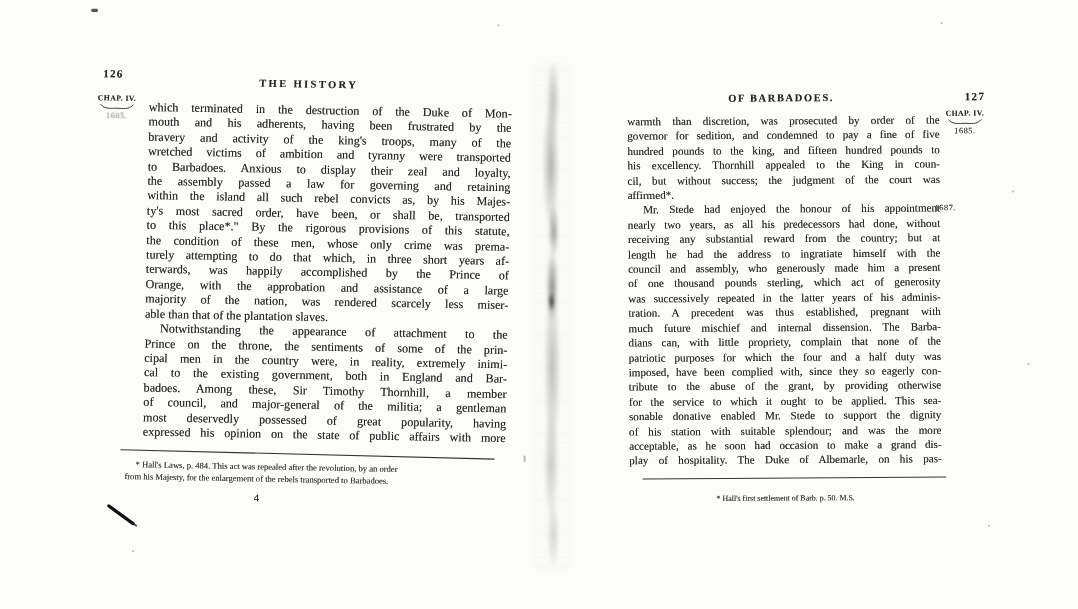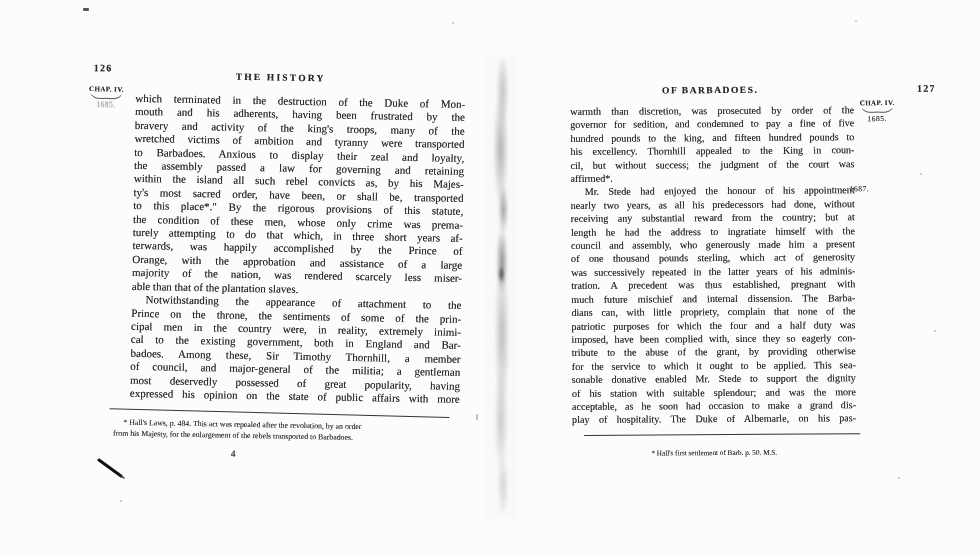--- a/index.html
+++ b/index.html
@@ -9,21 +9,21 @@
     font-family:"Liberation Serif","DejaVu Serif",serif;
     color:#222;
     text-shadow:0 0 .5px rgba(45,45,45,.55);
   }
   .page{position:absolute;}
   .page.left{left:86px;top:58px;width:410px;height:460px;transform:rotate(1.05deg);transform-origin:0 0;}
   .page.right{left:565px;top:80px;width:345px;height:430px;transform:rotate(-0.35deg);transform-origin:0 0;}
 
   .pagenum{position:absolute;font-size:10px;letter-spacing:1.2px;font-weight:bold;color:#262626;}
   .left .pagenum{left:8px;top:4px;}
-  .right .pagenum{left:312px;top:5px;margin-left:40px;}
+  .right .pagenum{left:312px;top:5px;}
 
   .running{position:absolute;font-size:9.5px;font-weight:bold;white-space:nowrap;color:#242424;}
   .left .running{left:150px;top:11px;letter-spacing:2.2px;}
   .right .running{left:97px;top:6px;letter-spacing:1.5px;text-align:center;}
 
   .margin-note{position:absolute;text-align:center;color:#2b2b2b;}
   .left .margin-note{left:0px;top:27px;width:42px;}
   .right .margin-note{left:290px;top:21px;width:44px;}
   .chap{font-size:7px;font-weight:bold;letter-spacing:.4px;white-space:nowrap;display:block;}
   .swash{display:block;margin:0 auto;}

